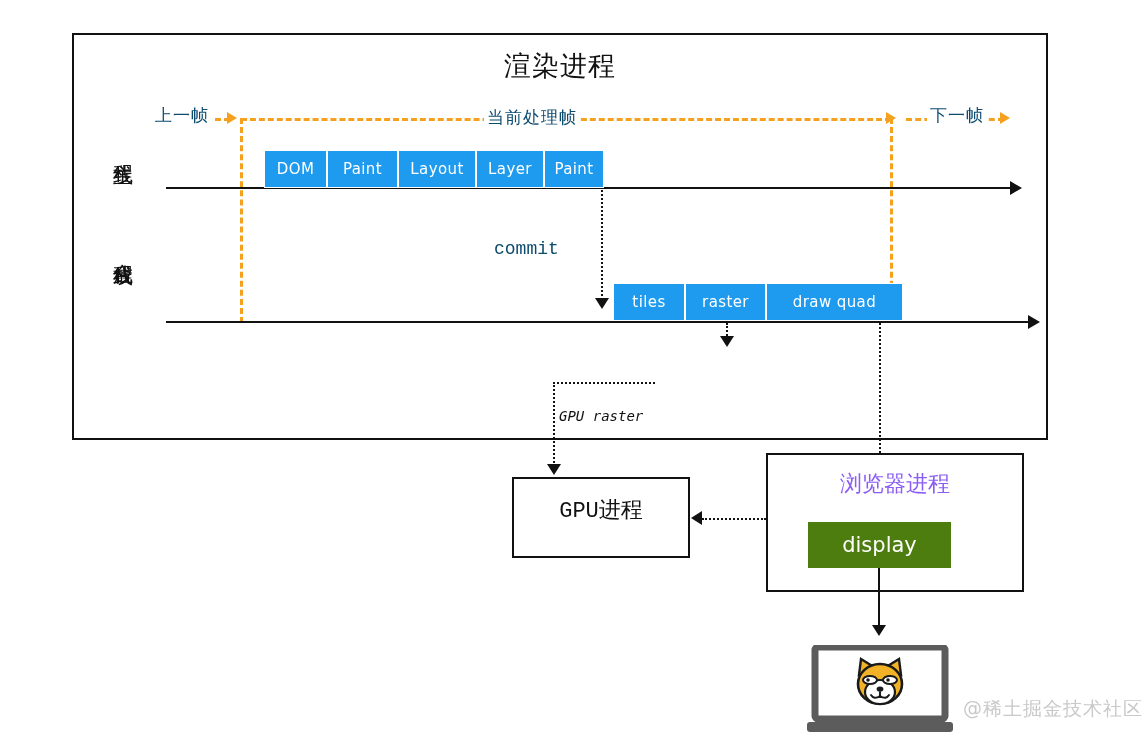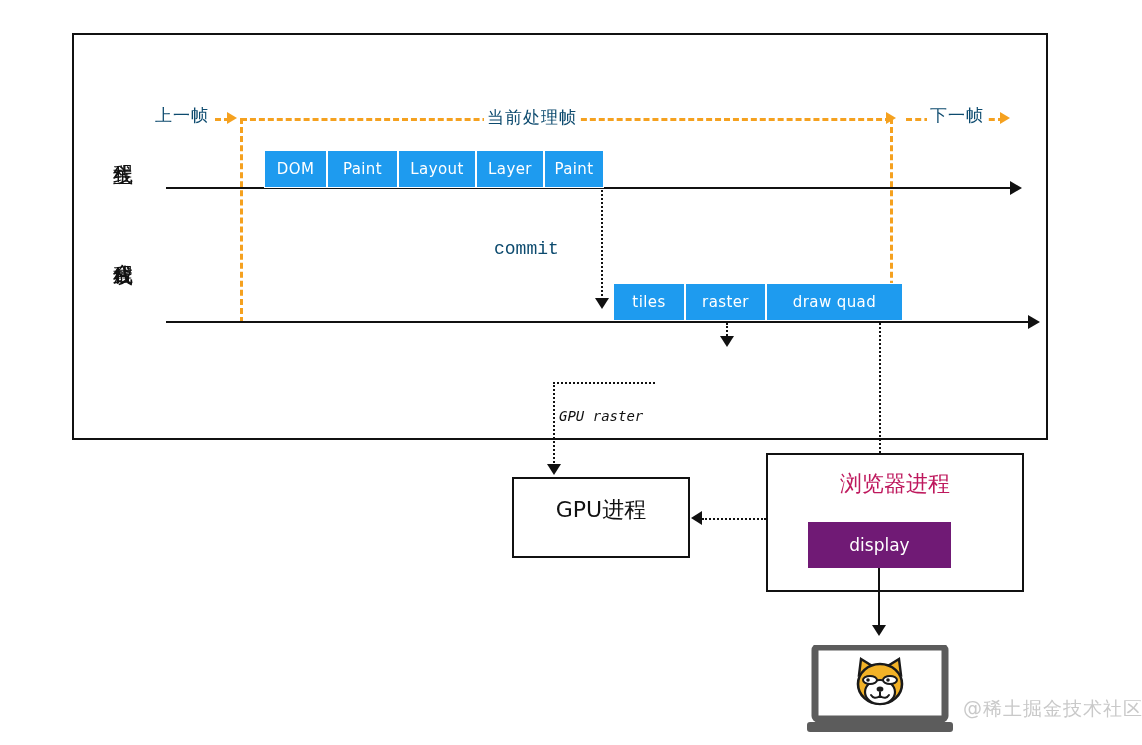--- a/index.html
+++ b/index.html
@@ -147,52 +147,53 @@
 
   
   .proc-box {
     border: 2px solid #111;
     box-sizing: border-box;
     background: #fff;
   }
   #gpu-process-box { left: 512px; top: 477px; width: 178px; height: 81px; }
   #gpu-process-label {
     left: 512px; top: 495px; width: 178px;
-    text-align: center; font-size: 22px; color: #111;
+    text-align: center; font-size: 22px; color: #111; font-family: Liberation Mono, monospace;
   }
   #browser-process-box { left: 766px; top: 453px; width: 258px; height: 139px; }
   #browser-process-label {
     left: 766px; top: 469px; width: 258px;
-    text-align: center; font-size: 22px; color: #be185d;
+    text-align: center; font-size: 22px; color: #8b5cf6;
   }
   #display-box {
     left: 808px; top: 522px; width: 143px; height: 46px;
-    background: #701a75; color: #fff;
+    background: #4d7c0f; color: #fff;
     display: flex; align-items: center; justify-content: center;
-    font-size: 17px;
+    font-size: 21px;
   }
 
   
   #laptop { left: 807px; top: 645px; width: 146px; height: 90px; }
 
   
   #watermark {
     left: 963px; top: 696px;
     font-size: 19px;
     color: #c9c9c9;
     white-space: nowrap;
     letter-spacing: 1px;
   }
 </style>
 </head>
 <body>
 
 <div id="stage">
 
   <div class="abs" id="renderer-box"></div>
+  <div class="abs" id="renderer-title">渲染进程</div>
 
   <div class="abs vlabel" id="label-main-thread">主线程</div>
   <div class="abs vlabel" id="label-compositor-thread">合成线程</div>
 
   <div class="abs orange-h" style="left:152px; top:118px; width:78px;"></div>
   <div class="abs arrow-orange" style="left:227px; top:112px;"></div>
 
   <div class="abs orange-h" style="left:241px; top:118px; width:650px;"></div>
   <div class="abs arrow-orange" style="left:886px; top:112px;"></div>
 

